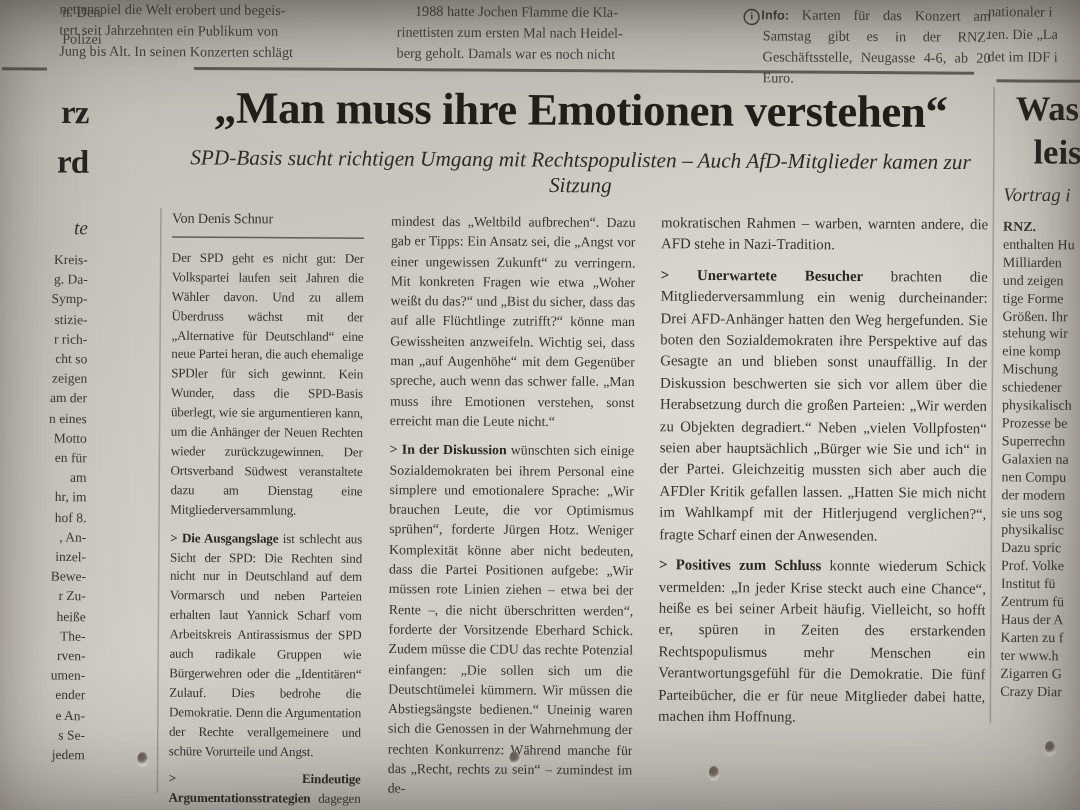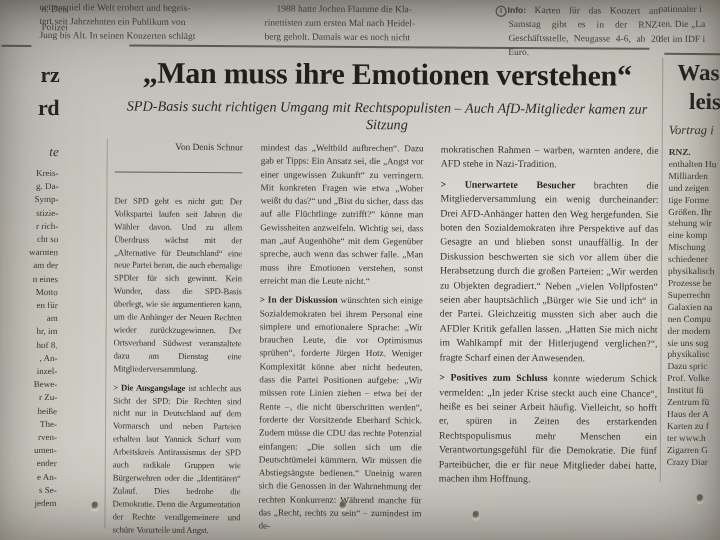--- a/index.html
+++ b/index.html
@@ -58,22 +58,22 @@
     font-size:14.2px;line-height:17px;color:#2e2b26;
   }
   .ma-cols{display:flex;margin-top:9px;height:400px;}
   .ma-col{text-align:justify;overflow:hidden;hyphens:auto;-webkit-hyphens:auto;}
   .ma-col p{margin:0;}
   .ma-col p + p{margin-top:6px;}
   .col1{width:128px;margin-right:18px;font-size:8.7px;line-height:12.9px;letter-spacing:-0.1px;}
   .col2{width:163px;margin-right:17px;font-size:9.2px;line-height:13.3px;}
   .col3{width:218px;font-size:9.9px;line-height:14.4px;}
   .byline{
-    font-size:9.5px;padding-bottom:18px;margin-bottom:22px;
-    border-bottom:1px solid rgba(70,66,59,0.8);text-align:right;
+    font-size:9.5px;padding-bottom:4px;margin-bottom:7px;
+    border-bottom:1px solid rgba(70,66,59,0.8);text-align:left;
   }
   .lead{font-weight:bold;color:#2a2722;}
   
   .ra{position:absolute;left:668px;top:56px;width:60px;}
   .ra-head{font-size:23px;font-weight:bold;line-height:29px;color:#26241f;}
   .ra-head .line:nth-child(1){margin-left:8px;}
   .ra-head .line:nth-child(2){margin-left:20px;}
   .ra-sub{font-style:italic;font-size:12.5px;margin-top:7px;}
   .ra-body{margin-top:9px;font-size:9.3px;line-height:11.9px;color:#3b3831;}
   .ra-first{display:flex;justify-content:space-between;width:60px;}
@@ -125,21 +125,21 @@
           <div class="line">rd</div>
         </div>
       <div class="la-sub">te</div>
       <div class="la-body" id="la-body">
           <div class="line">Kreis-</div>
           <div class="line">g. Da-</div>
           <div class="line">Symp-</div>
           <div class="line">stizie-</div>
           <div class="line">r rich-</div>
           <div class="line">cht so</div>
-          <div class="line">warnten</div>
+          <div class="line">zeigen</div>
           <div class="line">am der</div>
           <div class="line">n eines</div>
           <div class="line">Motto</div>
           <div class="line">en für</div>
           <div class="line">am</div>
           <div class="line">hr, im</div>
           <div class="line">hof 8.</div>
           <div class="line">, An-</div>
           <div class="line">inzel-</div>
           <div class="line">Bewe-</div>

